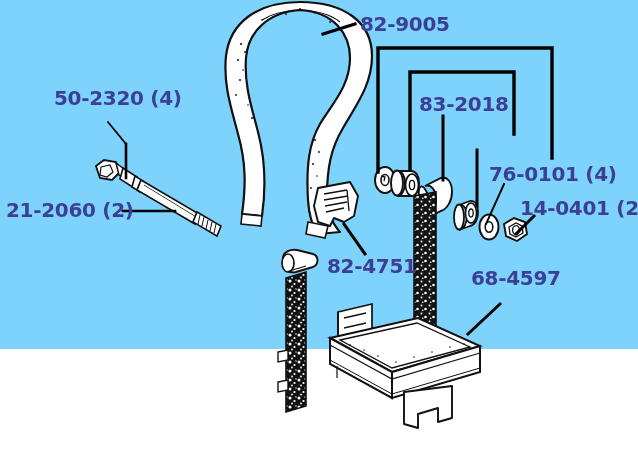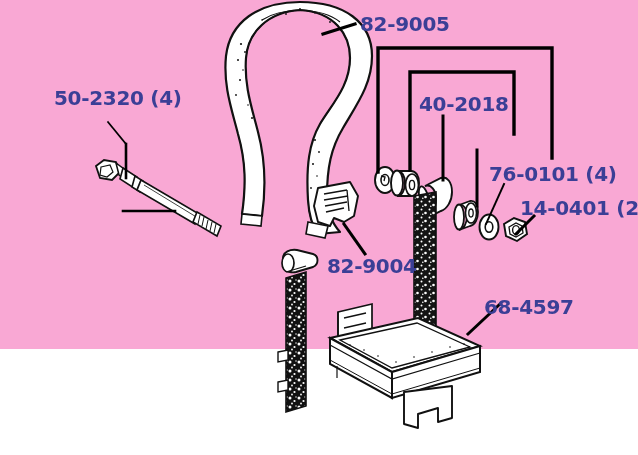--- a/index.html
+++ b/index.html
@@ -1,21 +1,21 @@
 <!DOCTYPE html>
 <html><head>
 <meta charset="utf-8">
 <title>Parts Diagram</title>
 <style>
   html,body{margin:0;padding:0;background:#ffffff;}
   body{
     width:638px;height:455px;overflow:hidden;position:relative;
     font-family:"DejaVu Sans","Liberation Sans",sans-serif;
   }
-  #stage{position:absolute;left:0;top:0;width:638px;height:349px;background:#f9a8d4;}
+  #stage{position:absolute;left:0;top:0;width:638px;height:349px;background:#7dd3fc;}
   #art{position:absolute;left:0;top:0;width:638px;height:455px;}
   .lbl{
     position:absolute;
     color:#3b3f96;
     font-family:"DejaVu Sans","Liberation Sans",sans-serif;
     font-weight:bold;
     font-size:20px;
     letter-spacing:-0.3px;
     white-space:nowrap;
     line-height:1;
@@ -234,25 +234,26 @@
       <line x1="344" y1="224" x2="365" y2="254" stroke-width="3"></line>
 
       <line x1="500" y1="304" x2="468" y2="334" stroke-width="3"></line>
     </g>
   </svg>
 
   <div class="lbl" style="left:360px;top:14px;">82-9005</div>
 
   <div class="lbl" style="left:54px;top:88px;">50-2320 (4)</div>
 
-  <div class="lbl" style="left:419px;top:94px;">40-2018</div>
+  <div class="lbl" style="left:419px;top:94px;">83-2018</div>
 
 
   <div class="lbl" style="left:489px;top:164px;">76-0101 (4)</div>
 
+  <div class="lbl" style="left:6px;top:200px;">21-2060 (2)</div>
 
   <div class="lbl" style="left:520px;top:198px;">14-0401 (2)</div>
 
-  <div class="lbl" style="left:327px;top:256px;">82-9004</div>
-
-  <div class="lbl" style="left:471px;top:297px;margin-left:13px;">68-4597</div>
+  <div class="lbl" style="left:327px;top:256px;">82-4751</div>
+
+  <div class="lbl" style="left:471px;top:268px;">68-4597</div>
 
 </div>
 
 </body></html>

